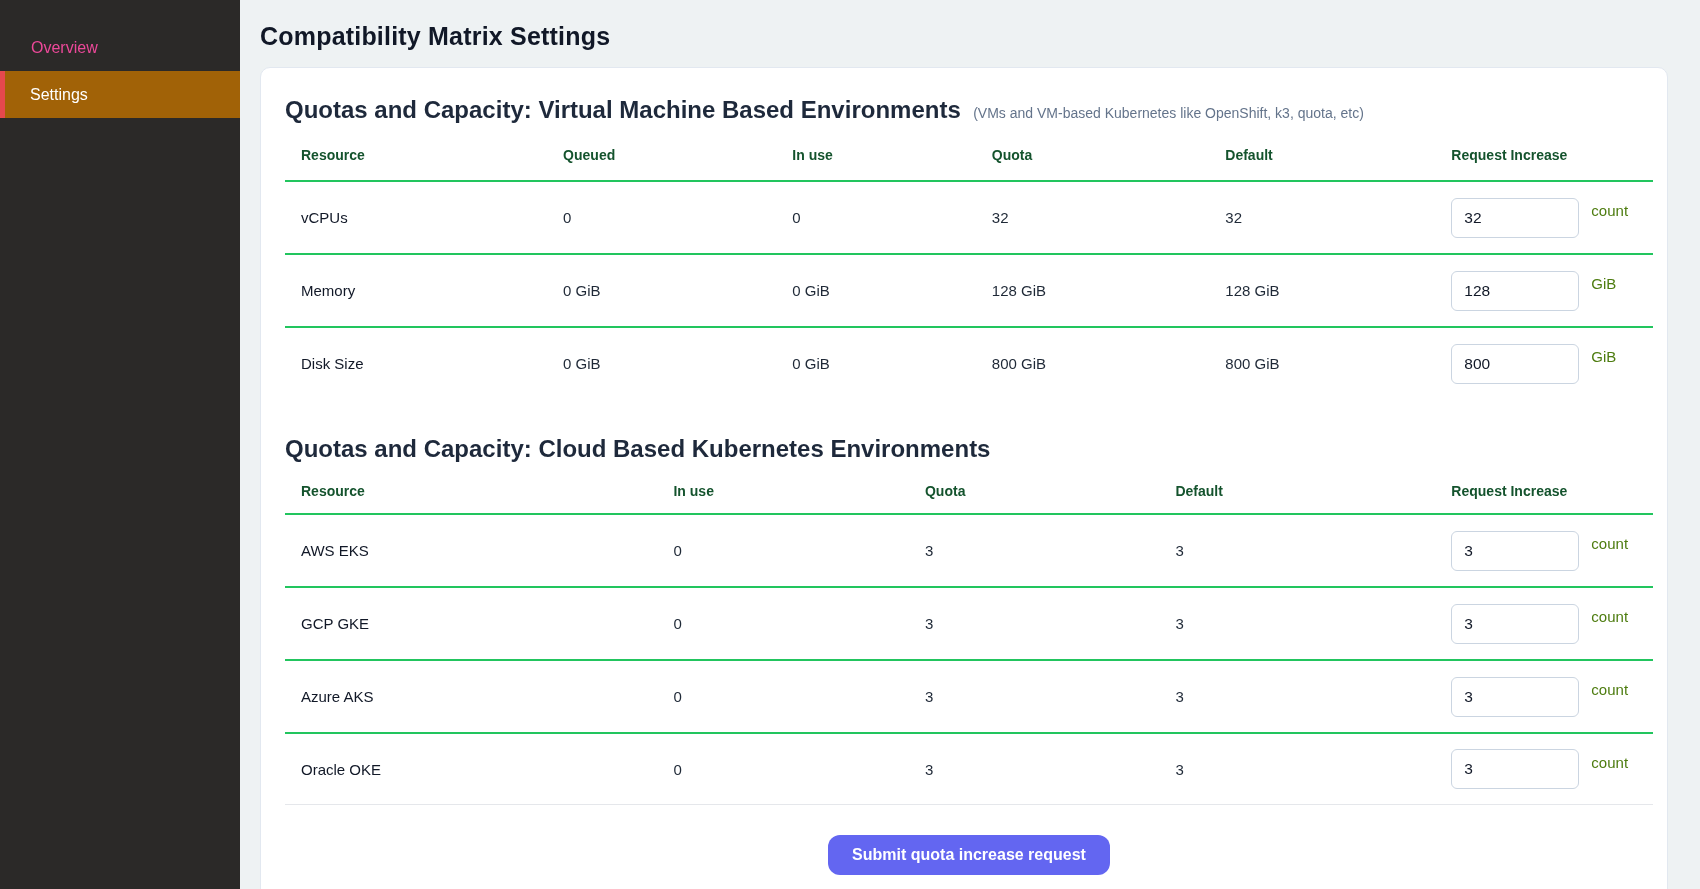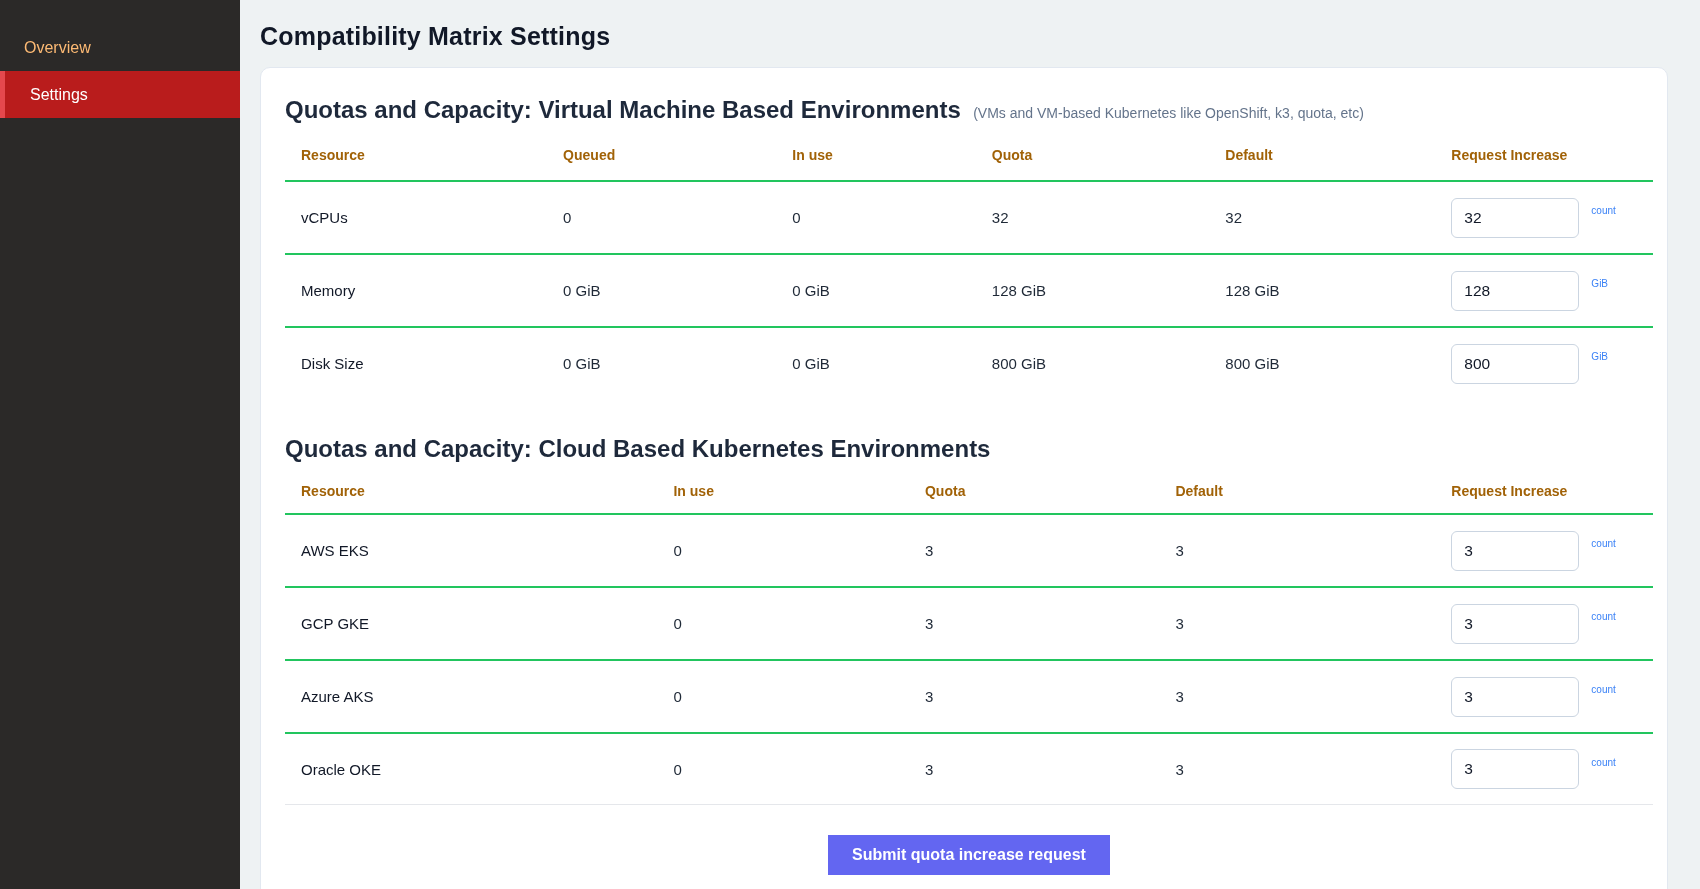--- a/index.html
+++ b/index.html
@@ -15,27 +15,27 @@
     width: 240px;
     min-width: 240px;
     height: 100%;
     background: #2b2928;
     padding-top: 24px;
   }
   .sidebar-item {
     height: 47px;
     display: flex;
     align-items: center;
-    padding-left: 24px;
-    color: #fdba74;
+    padding-left: 31px;
+    color: #ec4899;
     font-size: 16px;
     cursor: pointer;
   }
   .sidebar-item.active {
-    background: #b91c1c;
+    background: #a16207;
     color: #ffffff;
     border-left: 5px solid #e5484d;
     padding-left: 25px;
     font-weight: 500;
   }
 
   
   .main {
     flex: 1;
     height: 100%;
@@ -79,21 +79,21 @@
   .cloud-grid {
     display: grid;
     grid-template-columns: 351fr 237fr 236fr 260fr 190fr;
     align-items: center;
     padding-left: 16px;
   }
   .thead {
     height: 50px;
     font-weight: 700;
     font-size: 14px;
-    color: #a16207;
+    color: #14532d;
   }
   .cloud-table .thead { height: 44px; }
   .trow {
     border-top: 2px solid #22c55e;
     height: 73px;
     font-size: 15px;
     color: #1f2937;
   }
   .trow.last { border-bottom: 1px solid #e5e7eb; }
   .cell-resource { font-weight: 500; color: #111827; }
@@ -104,34 +104,34 @@
     height: 40px;
     border: 1px solid #cbd5e1;
     border-radius: 6px;
     padding: 0 12px;
     font-size: 15.5px;
     color: #111827;
     font-family: "Liberation Sans", sans-serif;
     background: #ffffff;
   }
   .unit-label {
-    font-size: 10px;
-    color: #3b82f6;
+    font-size: 15px;
+    color: #4d7c0f;
     margin-left: 12px;
     transform: translateY(-7px);
   }
 
   
   .submit-btn {
     display: block;
     margin: 30px auto 6px auto;
     background: #6366f1;
     color: #ffffff;
     border: none;
-    border-radius: 0;
+    border-radius: 12px;
     font-size: 16px;
     font-weight: 700;
     padding: 11px 24px;
     font-family: "Liberation Sans", sans-serif;
     cursor: pointer;
   }
 </style>
 </head>
 <body>
 

